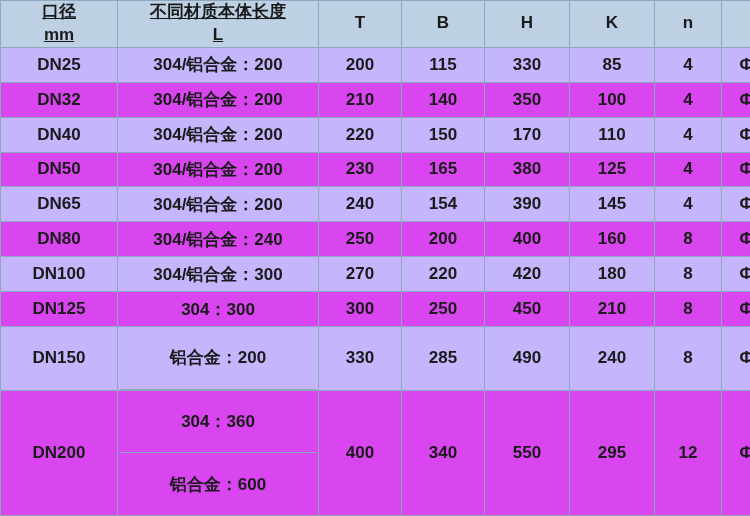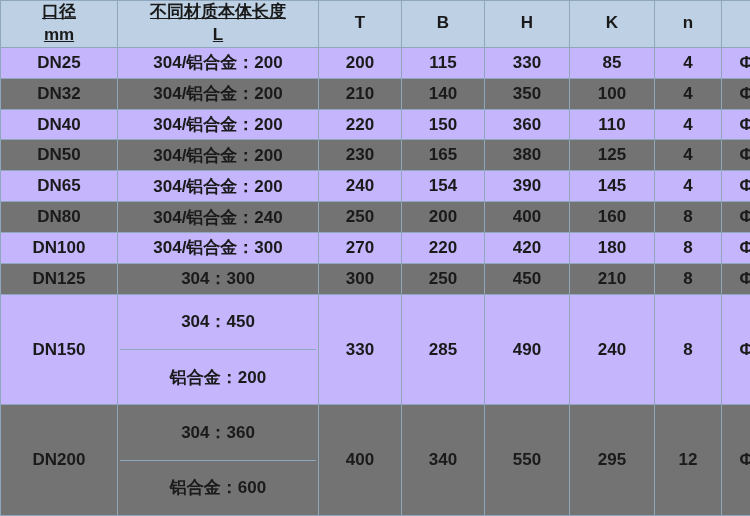--- a/index.html
+++ b/index.html
@@ -29,21 +29,21 @@
   }
   thead th {
     background: #bdd0e4;
     font-size: 17px;
     line-height: 1.35;
   }
   tbody tr.odd td {
     background: #c4b5fd;
   }
   tbody tr.even td {
-    background: #737373;
+    background: #d946ef;
   }
   .col-dn   { width: 112px; }
   .col-len  { width: 196px; }
   .col-t    { width: 78px; }
   .col-b    { width: 78px; }
   .col-h    { width: 80px; }
   .col-k    { width: 80px; }
   .col-n    { width: 62px; }
   .col-d    { width: 64px; }
   .sub-cell {
@@ -106,21 +106,21 @@
       <td>350</td>
       <td>100</td>
       <td>4</td>
       <td>Φ18</td>
     </tr>
     <tr class="odd">
       <td>DN40</td>
       <td>304/铝合金：200</td>
       <td>220</td>
       <td>150</td>
-      <td>360</td>
+      <td>170</td>
       <td>110</td>
       <td>4</td>
       <td>Φ18</td>
     </tr>
     <tr class="even">
       <td>DN50</td>
       <td>304/铝合金：200</td>
       <td>230</td>
       <td>165</td>
       <td>380</td>
@@ -166,23 +166,20 @@
       <td>450</td>
       <td>210</td>
       <td>8</td>
       <td>Φ18</td>
     </tr>
     <tr class="odd">
       <td>DN150</td>
       <td class="sub-cell">
         <table>
           <tbody>
-              <tr>
-                <td>304：450</td>
-              </tr>
           <tr>
                 <td>铝合金：200</td>
               </tr>
         </tbody>
           </table>
       </td>
       <td>330</td>
       <td>285</td>
       <td>490</td>
       <td>240</td>

